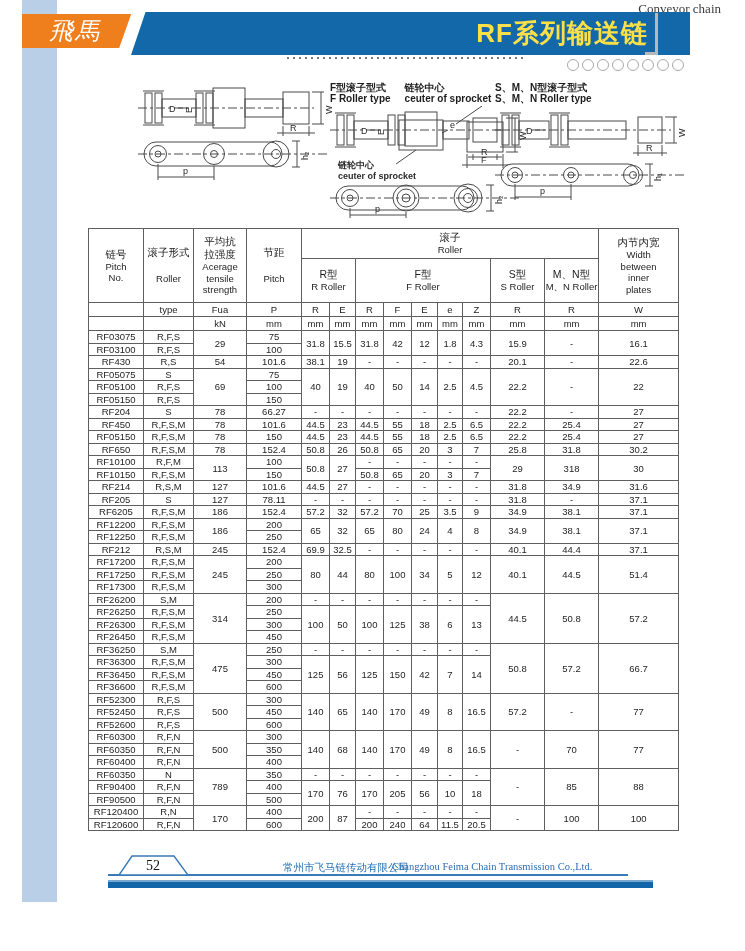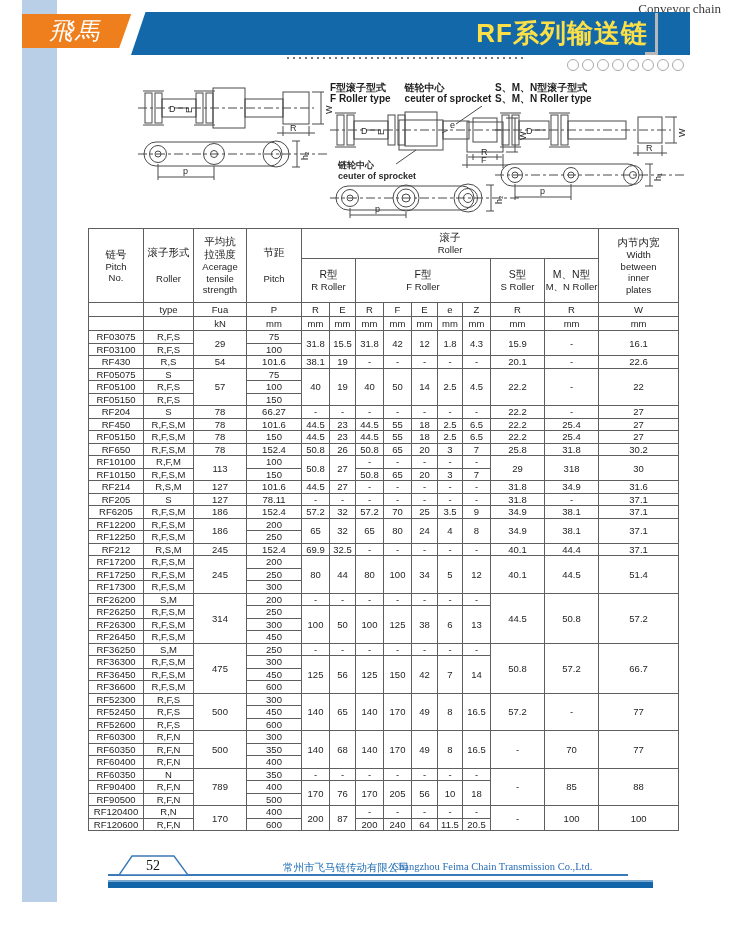--- a/index.html
+++ b/index.html
@@ -384,21 +384,21 @@
           <td>-</td>
           <td>-</td>
           <td>-</td>
           <td>20.1</td>
           <td>-</td>
           <td>22.6</td>
         </tr>
         <tr>
           <td>RF05075</td>
           <td>S</td>
-          <td rowspan="3">57</td>
+          <td rowspan="3">69</td>
           <td>75</td>
           <td rowspan="3">40</td>
           <td rowspan="3">19</td>
           <td rowspan="3">40</td>
           <td rowspan="3">50</td>
           <td rowspan="3">14</td>
           <td rowspan="3">2.5</td>
           <td rowspan="3">4.5</td>
           <td rowspan="3">22.2</td>
           <td rowspan="3">-</td>

